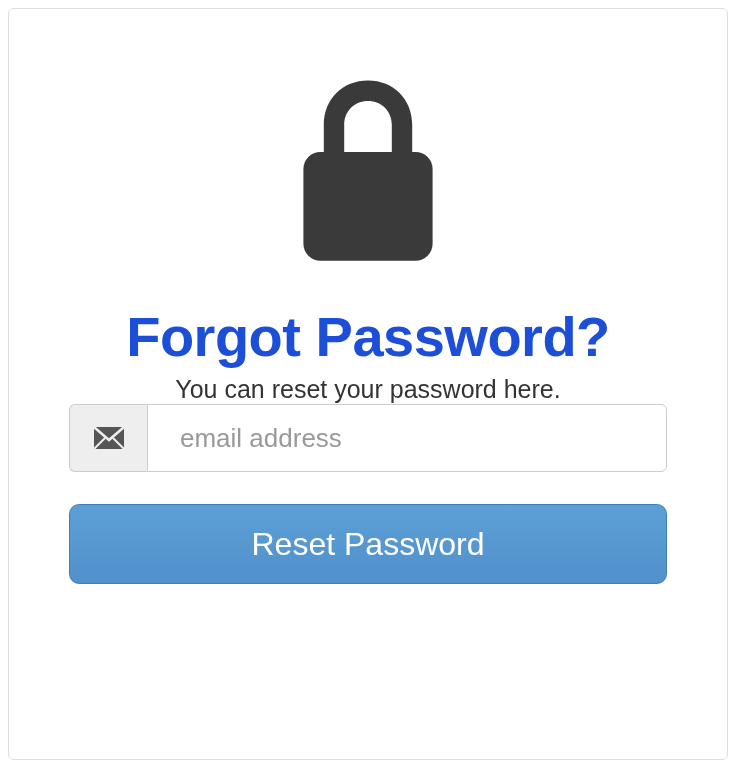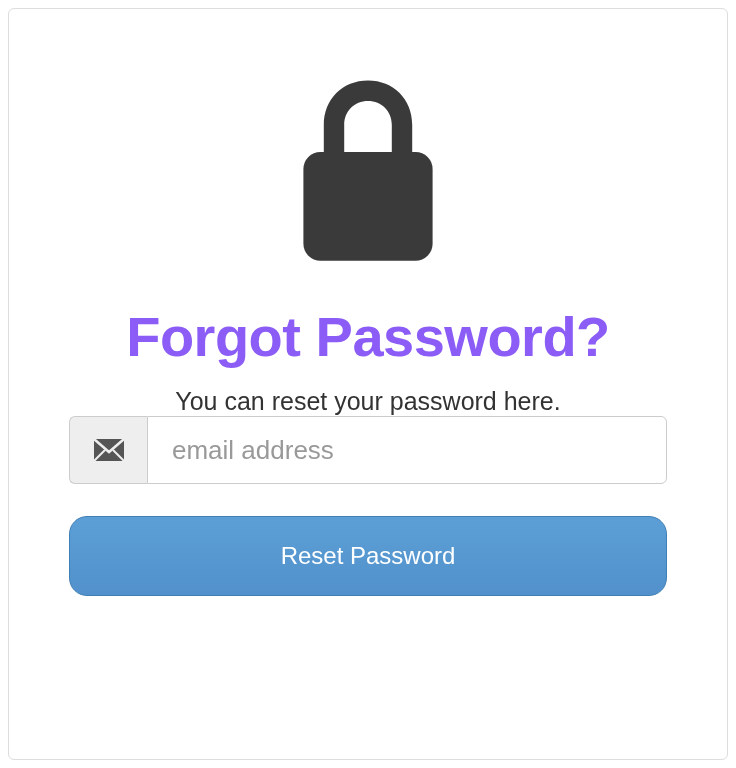--- a/index.html
+++ b/index.html
@@ -29,23 +29,23 @@
       justify-content: center;
     }
     .lock-icon-wrap svg {
       width: 170px;
       height: 190px;
       fill: #3a3a3a;
     }
     h1.title {
       font-size: 56px;
       font-weight: 600;
-      color: #8b5cf6;
+      color: #1d4ed8;
       letter-spacing: -0.5px;
-      margin-bottom: 18px;
+      margin-bottom: 6px;
     }
     p.subtitle {
       font-size: 25px;
       color: #333;
     }
     .input-group {
       display: flex;
       width: 100%;
       margin-bottom: 32px;
     }
@@ -64,40 +64,40 @@
       width: 30px;
       height: 22px;
       fill: #555;
       stroke: #555;
     }
     .email-input {
       flex: 1;
       height: 68px;
       font-size: 26px;
       color: #555;
-      padding: 0 24px;
+      padding: 0 32px;
       border: 1px solid #ccc;
       border-top-right-radius: 6px;
       border-bottom-right-radius: 6px;
       outline: none;
       background: #fff;
     }
     .email-input::placeholder {
       color: #999;
     }
     .btn-primary {
       width: 100%;
       height: 80px;
-      font-size: 24px;
+      font-size: 32px;
       font-weight: 400;
       color: #fff;
       background: #5a9bd5;
       background: linear-gradient(#5c9fd6, #5291cc);
       border: 1px solid #3f7fb5;
-      border-radius: 18px;
+      border-radius: 10px;
       cursor: pointer;
     }
   </style>
 </head>
 <body>
 
 <div class="panel">
 
   <div class="lock-icon-wrap">
     <svg viewBox="0 0 100 110">

